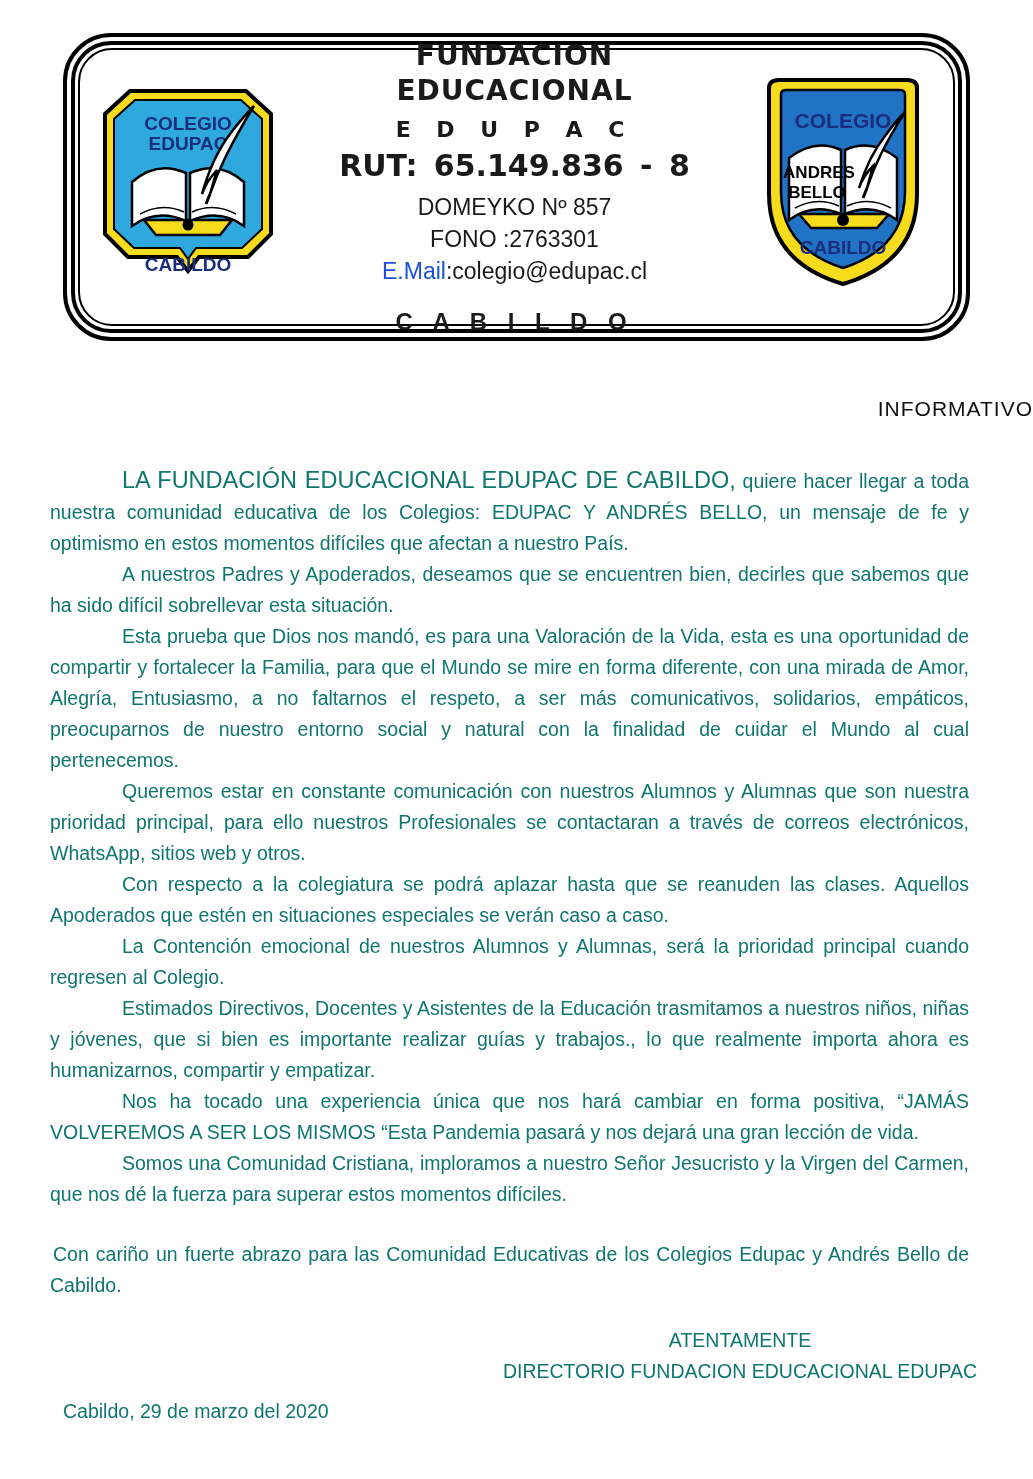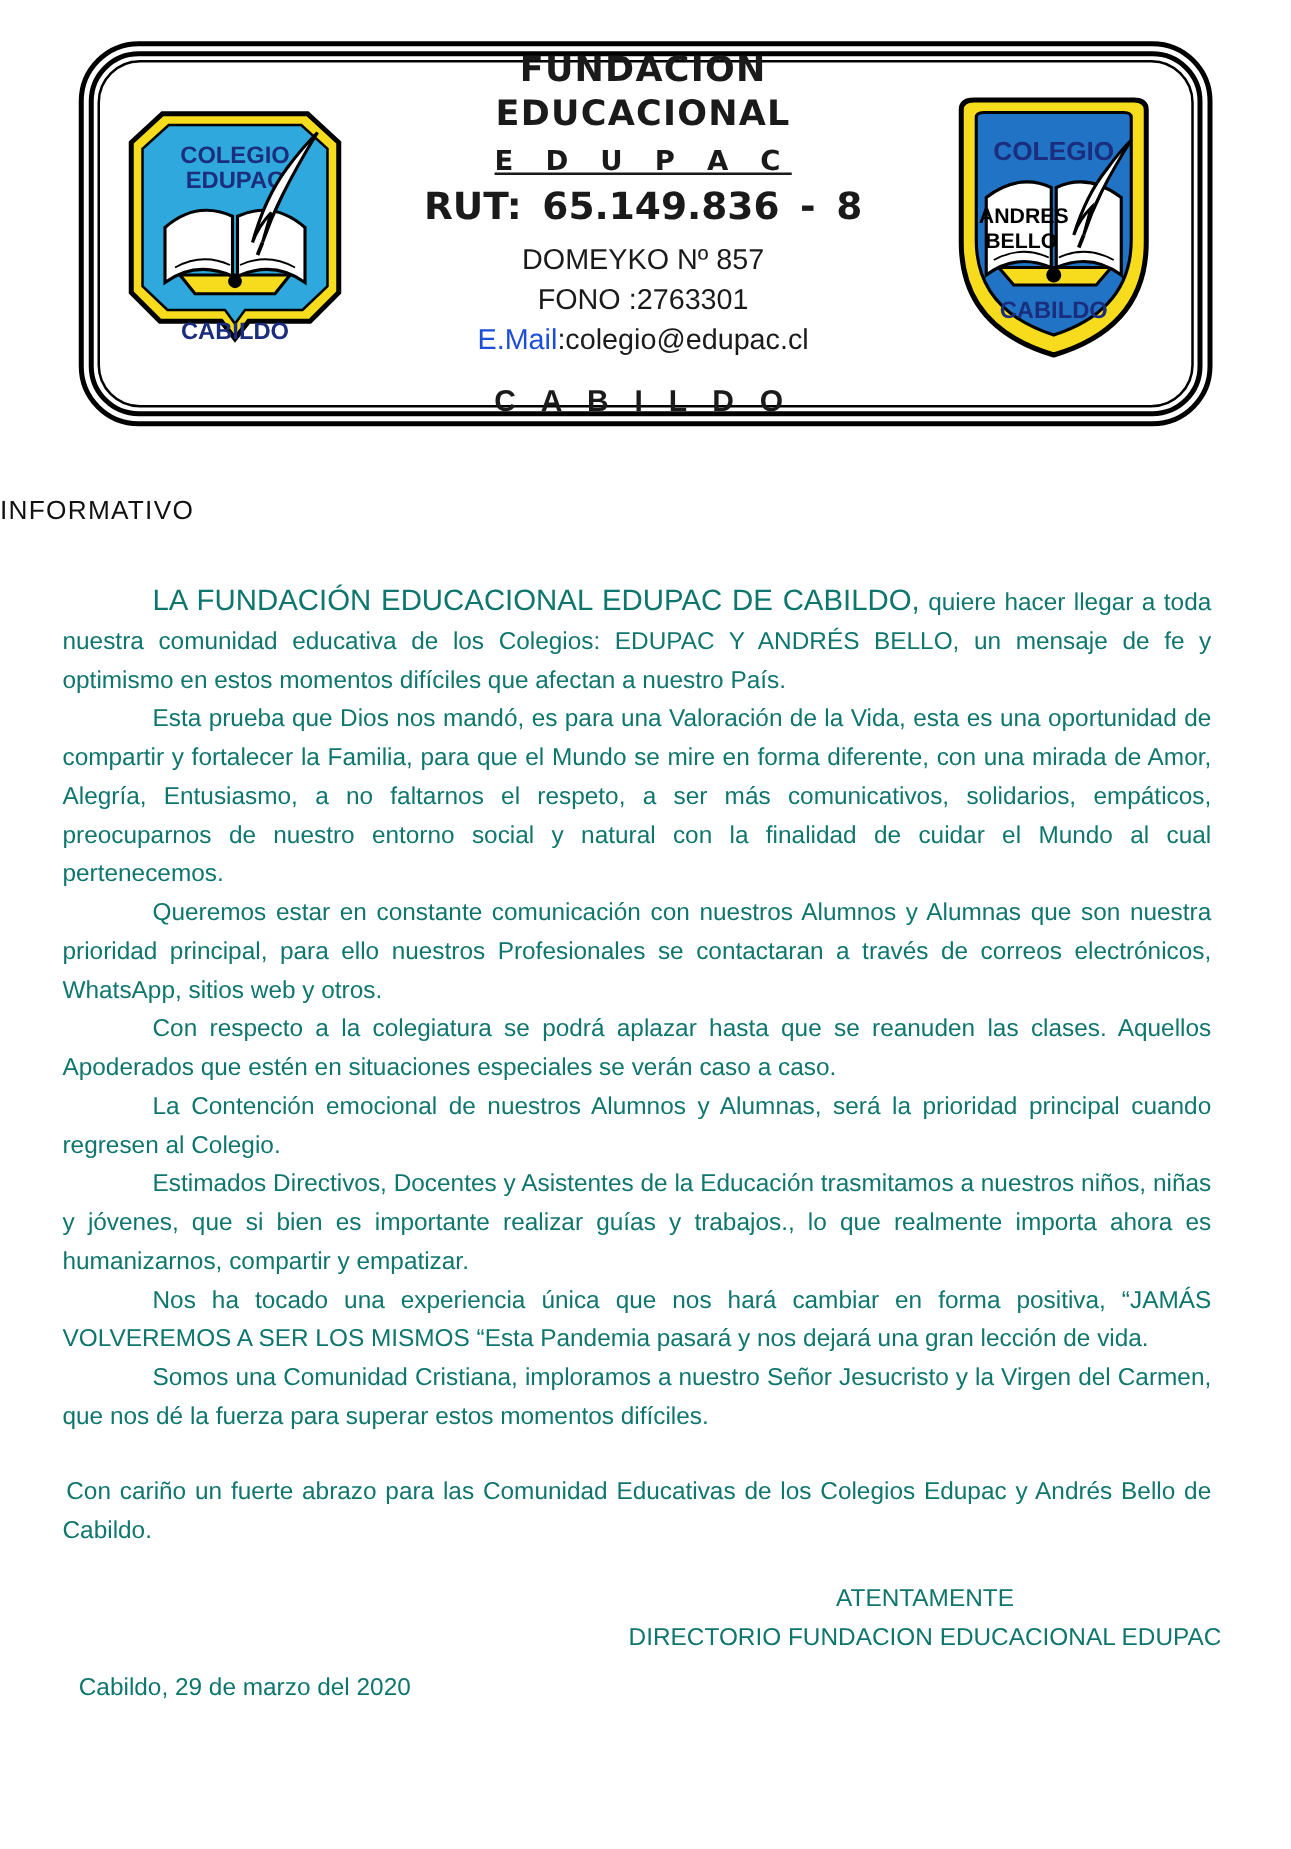--- a/index.html
+++ b/index.html
@@ -25,36 +25,36 @@
   .logo{flex:0 0 auto;}
   .hdr-center{flex:1 1 auto;text-align:center;line-height:1.25;}
   .org-name{
     font-family:"DejaVu Sans",sans-serif;
     font-weight:bold;font-size:28px;word-spacing:26px;letter-spacing:1px;
     margin-bottom:8px;
     text-align:center;
   }
   .org-acronym{
     font-family:"DejaVu Sans",sans-serif;
-    font-weight:bold;font-size:22px;letter-spacing:9px;margin-bottom:4px;text-decoration:underline;
+    font-weight:bold;font-size:22px;letter-spacing:9px;margin-bottom:4px;
   }
   .org-rut{
     font-family:"DejaVu Sans",sans-serif;
     font-weight:bold;font-size:30px;word-spacing:6px;margin-bottom:6px;
   }
   .org-addr,.org-fono{font-size:23px;line-height:32px;}
   .email-line{font-size:23px;line-height:33px;}
   .email-label{color:#1d4ed8;cursor:pointer;}
   .email-colon{color:#1a1a1a;}
   .org-city{font-weight:bold;font-size:24px;letter-spacing:7px;margin-top:19px;}
   svg text{font-family:"Liberation Sans",sans-serif;font-weight:bold;}
 
   
   .doc-title{
-    margin:56px 0 0 0;text-align:left;
+    margin:56px 0 0 0;text-align:right;
     font-size:21px;font-weight:400;letter-spacing:1px;color:#111;
   }
   .doc-body{
     margin:44px 64px 0 50px;
     font-size:19.5px;line-height:31px;text-align:justify;color:#0f766e;
   }
   .doc-body p{margin:0;text-indent:72px;}
   .lead{font-size:23.5px;}
   p.farewell{text-indent:3px;margin-top:29px;}
   .signature-block{
@@ -134,20 +134,21 @@
       </div>
     </div>
   </div>
 
   <div class="doc-title">INFORMATIVO</div>
 
   <div class="doc-body">
     <p><span class="lead">LA FUNDACIÓN EDUCACIONAL EDUPAC DE CABILDO,</span>
       <span>quiere hacer llegar a toda nuestra comunidad educativa de los Colegios: EDUPAC Y ANDRÉS BELLO, un mensaje de fe y optimismo en estos momentos difíciles que afectan a nuestro País.</span></p>
 
+    <p>A nuestros Padres y Apoderados, deseamos que se encuentren bien, decirles que sabemos que ha sido difícil sobrellevar esta situación.</p>
     <p>Esta prueba que Dios nos mandó, es para una Valoración de la Vida, esta es una oportunidad de compartir y fortalecer la Familia, para que el Mundo se mire en forma diferente, con una mirada de Amor, Alegría, Entusiasmo, a no faltarnos el respeto, a ser más comunicativos, solidarios, empáticos, preocuparnos de nuestro entorno social y natural con la finalidad de cuidar el Mundo al cual pertenecemos.</p>
     <p>Queremos estar en constante comunicación con nuestros Alumnos y Alumnas que son nuestra prioridad principal, para ello nuestros Profesionales se contactaran a través de correos electrónicos, WhatsApp, sitios web y otros.</p>
     <p>Con respecto a la colegiatura se podrá aplazar hasta que se reanuden las clases. Aquellos Apoderados que estén en situaciones especiales se verán caso a caso.</p>
     <p>La Contención emocional de nuestros Alumnos y Alumnas, será la prioridad principal cuando regresen al Colegio.</p>
     <p>Estimados Directivos, Docentes y Asistentes de la Educación trasmitamos a nuestros niños, niñas y jóvenes, que si bien es importante realizar guías y trabajos., lo que realmente importa ahora es humanizarnos, compartir y empatizar.</p>
     <p>Nos ha tocado una experiencia única que nos hará cambiar en forma positiva, “JAMÁS VOLVEREMOS A SER LOS MISMOS “Esta Pandemia pasará y nos dejará una gran lección de vida.</p>
     <p>Somos una Comunidad Cristiana, imploramos a nuestro Señor Jesucristo y la Virgen del Carmen, que nos dé la fuerza para superar estos momentos difíciles.</p>
 
     <p class="farewell">Con cariño un fuerte abrazo para las Comunidad Educativas de los Colegios Edupac y Andrés Bello de Cabildo.</p>
 

